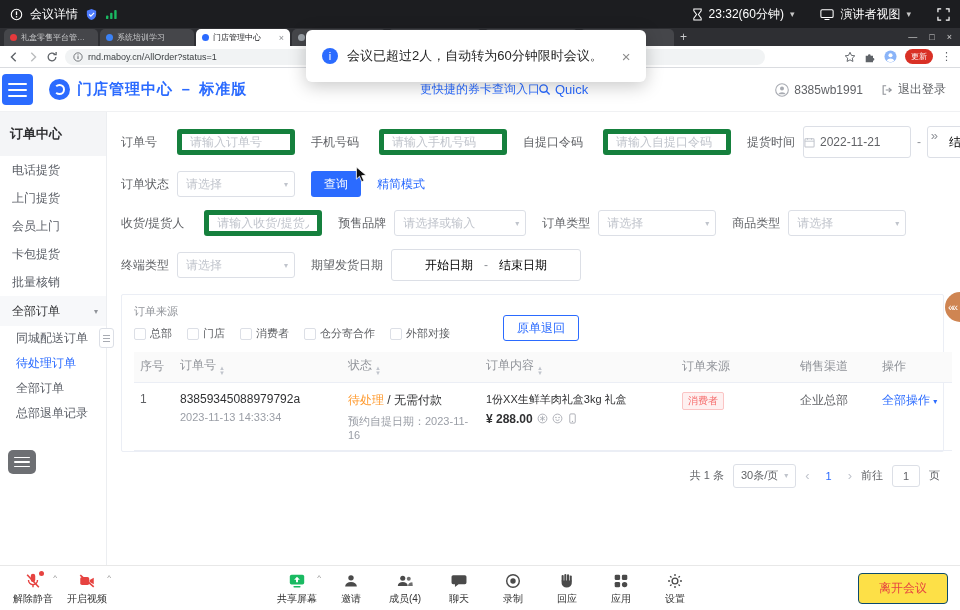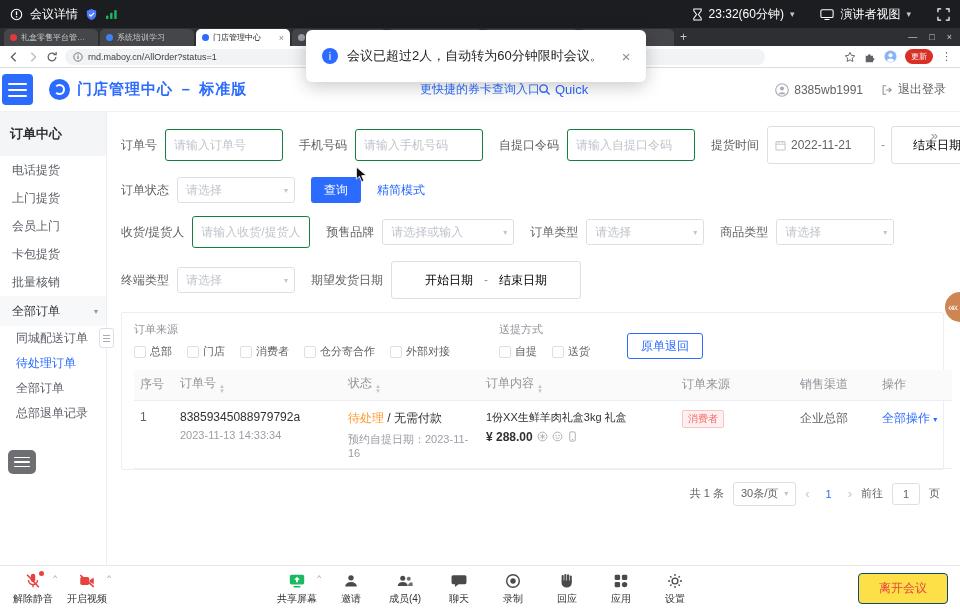--- a/index.html
+++ b/index.html
@@ -62,26 +62,26 @@
   .side-sub { height:25px; display:flex; align-items:center; padding-left:16px; font-size:12px; color:#5a5e66; }
   .side-sub.active { color:#2b6bff; }
   .drag-handle { position:absolute; right:-8px; top:216px; width:15px; height:20px; background:#fff; border:1px solid #dcdfe6; border-radius:3px; display:flex; flex-direction:column; justify-content:center; gap:2px; padding:0 3px; z-index:5; }
   .drag-handle i { height:1px; background:#a8abb2; }
 
   
   .main { flex:1; position:relative; padding:14px 16px 0 14px; overflow:hidden; background:#fff; }
   .f-row { display:flex; align-items:center; margin-bottom:13px; }
   .f-item { display:flex; align-items:center; margin-right:16px; }
   .f-label { font-size:12px; color:#606266; margin-right:8px; white-space:nowrap; }
-  .f-input { height:32px; border:1px solid #15803d; border-radius:3px; padding:0 8px; font-size:12px; color:#333; width:118px; background:#fff; outline:none; }
+  .f-input { height:26px; border:5px solid #15803d; border-radius:3px; padding:0 8px; font-size:12px; color:#333; width:118px; background:#fff; outline:none;margin-left:12px; }
   .f-input::placeholder { color:#c0c4cc; }
   .f-select { height:26px; border:1px solid #dcdfe6; border-radius:3px; padding:0 6px 0 8px; font-size:12px; display:flex; align-items:center; justify-content:space-between; width:118px; background:#fff; }
   .f-select .ph { color:#c0c4cc; }
   .f-select .sel-caret { color:#c0c4cc; font-size:8px; margin-left:4px; }
-  .datebox { height:38px; border:1px solid #dcdfe6; border-radius:3px; display:flex; align-items:center; gap:5px; padding:0 7px; font-size:12px; color:#606266; background:#fff; }
+  .datebox { height:32px; border:1px solid #dcdfe6; border-radius:3px; display:flex; align-items:center; gap:5px; padding:0 0; font-size:12px; color:#606266; background:#fff; }
   .datebox .ph { color:#000000; }
   .dash { margin:0 6px; color:#909399; font-size:12px; }
   .search-btn { height:26px; padding:0 13px; background:#2b6bff; color:#fff; border:none; border-radius:3px; font-size:12px; }
   .simple-link { font-size:12px; color:#2b6bff; margin-left:16px; }
   .collapse-ch { position:absolute; right:22px; top:16px; color:#909399; font-size:13px; }
   .cursor { position:absolute; left:248px; top:54px; z-index:8; }
 
   .card { border:1px solid #ebeef5; border-radius:2px; margin-top:2px; padding:9px 12px 0; }
   .cb-area { display:flex; align-items:flex-end; }
   .cb-group { margin-right:34px; }
@@ -462,33 +462,20 @@
                   <span class="cb-box"></span>
                   <span>消费者</span>
                 </label>
               <label class="cb">
                   <span class="cb-box"></span>
                   <span>仓分寄合作</span>
                 </label>
               <label class="cb">
                   <span class="cb-box"></span>
                   <span>外部对接</span>
-                </label>
-            </div>
-          </div>
-          <div class="cb-group" style="margin-right:18px">
-            <div class="cb-title">送提方式</div>
-            <div class="cb-line">
-              <label class="cb">
-                  <span class="cb-box"></span>
-                  <span>自提</span>
-                </label>
-              <label class="cb">
-                  <span class="cb-box"></span>
-                  <span>送货</span>
                 </label>
             </div>
           </div>
           <button class="return-btn">原单退回</button>
         </div>
 
         <table class="otable">
           <colgroup>
             <col style="width:40px">
               <col style="width:168px">

